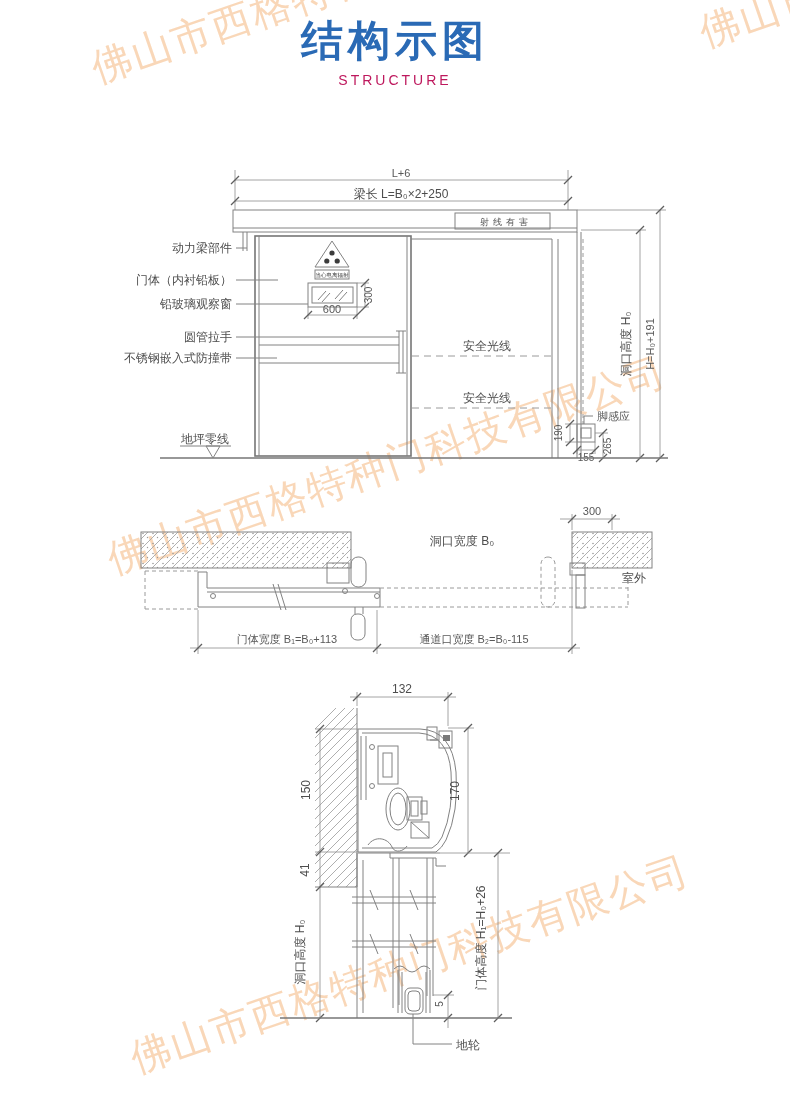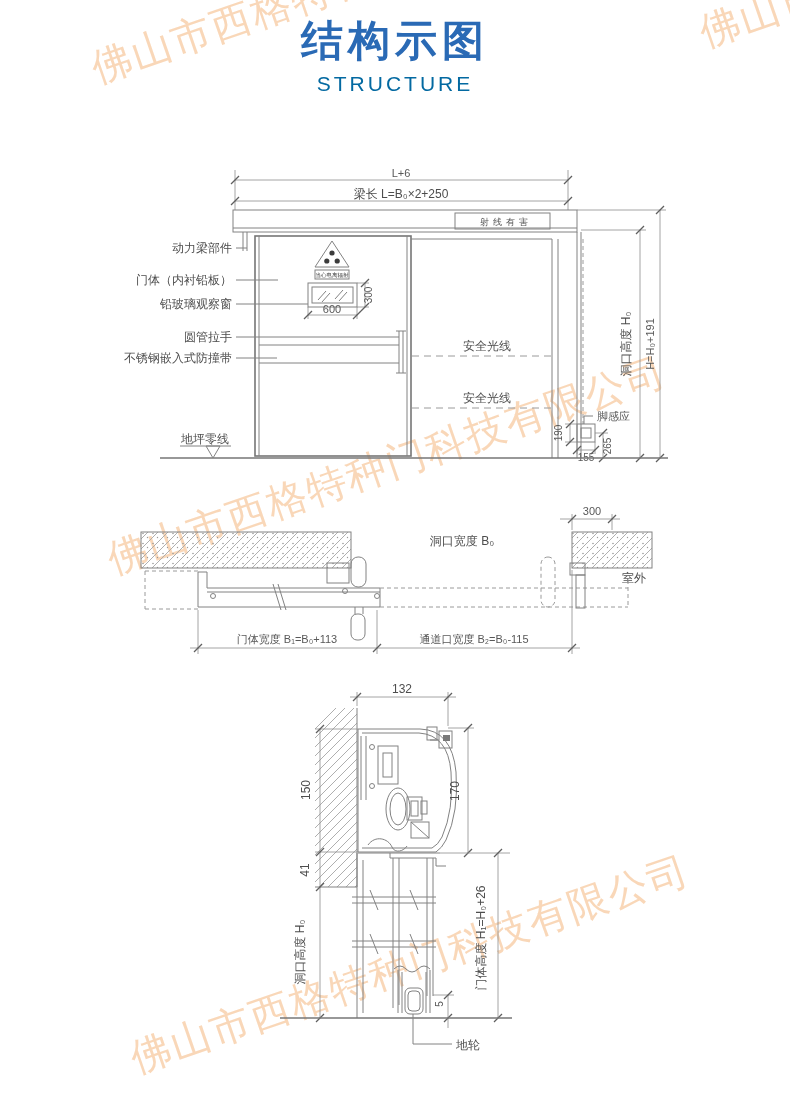--- a/index.html
+++ b/index.html
@@ -1,21 +1,21 @@
 <!DOCTYPE html>
 <html><head>
 <meta charset="utf-8">
 <style>
   html,body{margin:0;padding:0;background:#ffffff}
   #page{position:relative;width:790px;height:1095px;background:#fff;overflow:hidden;
         font-family:"Liberation Sans",sans-serif}
   
   .hdr{position:absolute;left:0;top:18px;width:100%;text-align:center;z-index:3}
   .hdr .t{font-size:42px;font-weight:bold;color:#2a6ab5;letter-spacing:5px;line-height:1.1}
-  .hdr .s{margin-top:8px;font-size:21px;color:#0369a1;letter-spacing:3px}
+  .hdr .s{margin-top:8px;font-size:14px;color:#be185d;letter-spacing:3px}
   
   .wm{position:absolute;z-index:1;font-size:40px;letter-spacing:2px;white-space:nowrap;
       color:rgba(246,199,157,0.72);transform:rotate(-19deg);transform-origin:0 0;user-select:none}
   
   #draw{position:absolute;left:0;top:0;z-index:2}
   .ln{stroke:#828282;stroke-width:1;fill:none}
   .ln2{stroke:#767676;stroke-width:1.6;fill:none}
   .dim{stroke:#8d8d8d;stroke-width:0.8;fill:none}
   .dash{stroke:#9a9a9a;stroke-width:1;fill:none;stroke-dasharray:7 5}
   .dash2{stroke:#9a9a9a;stroke-width:1;fill:none;stroke-dasharray:4 3}

